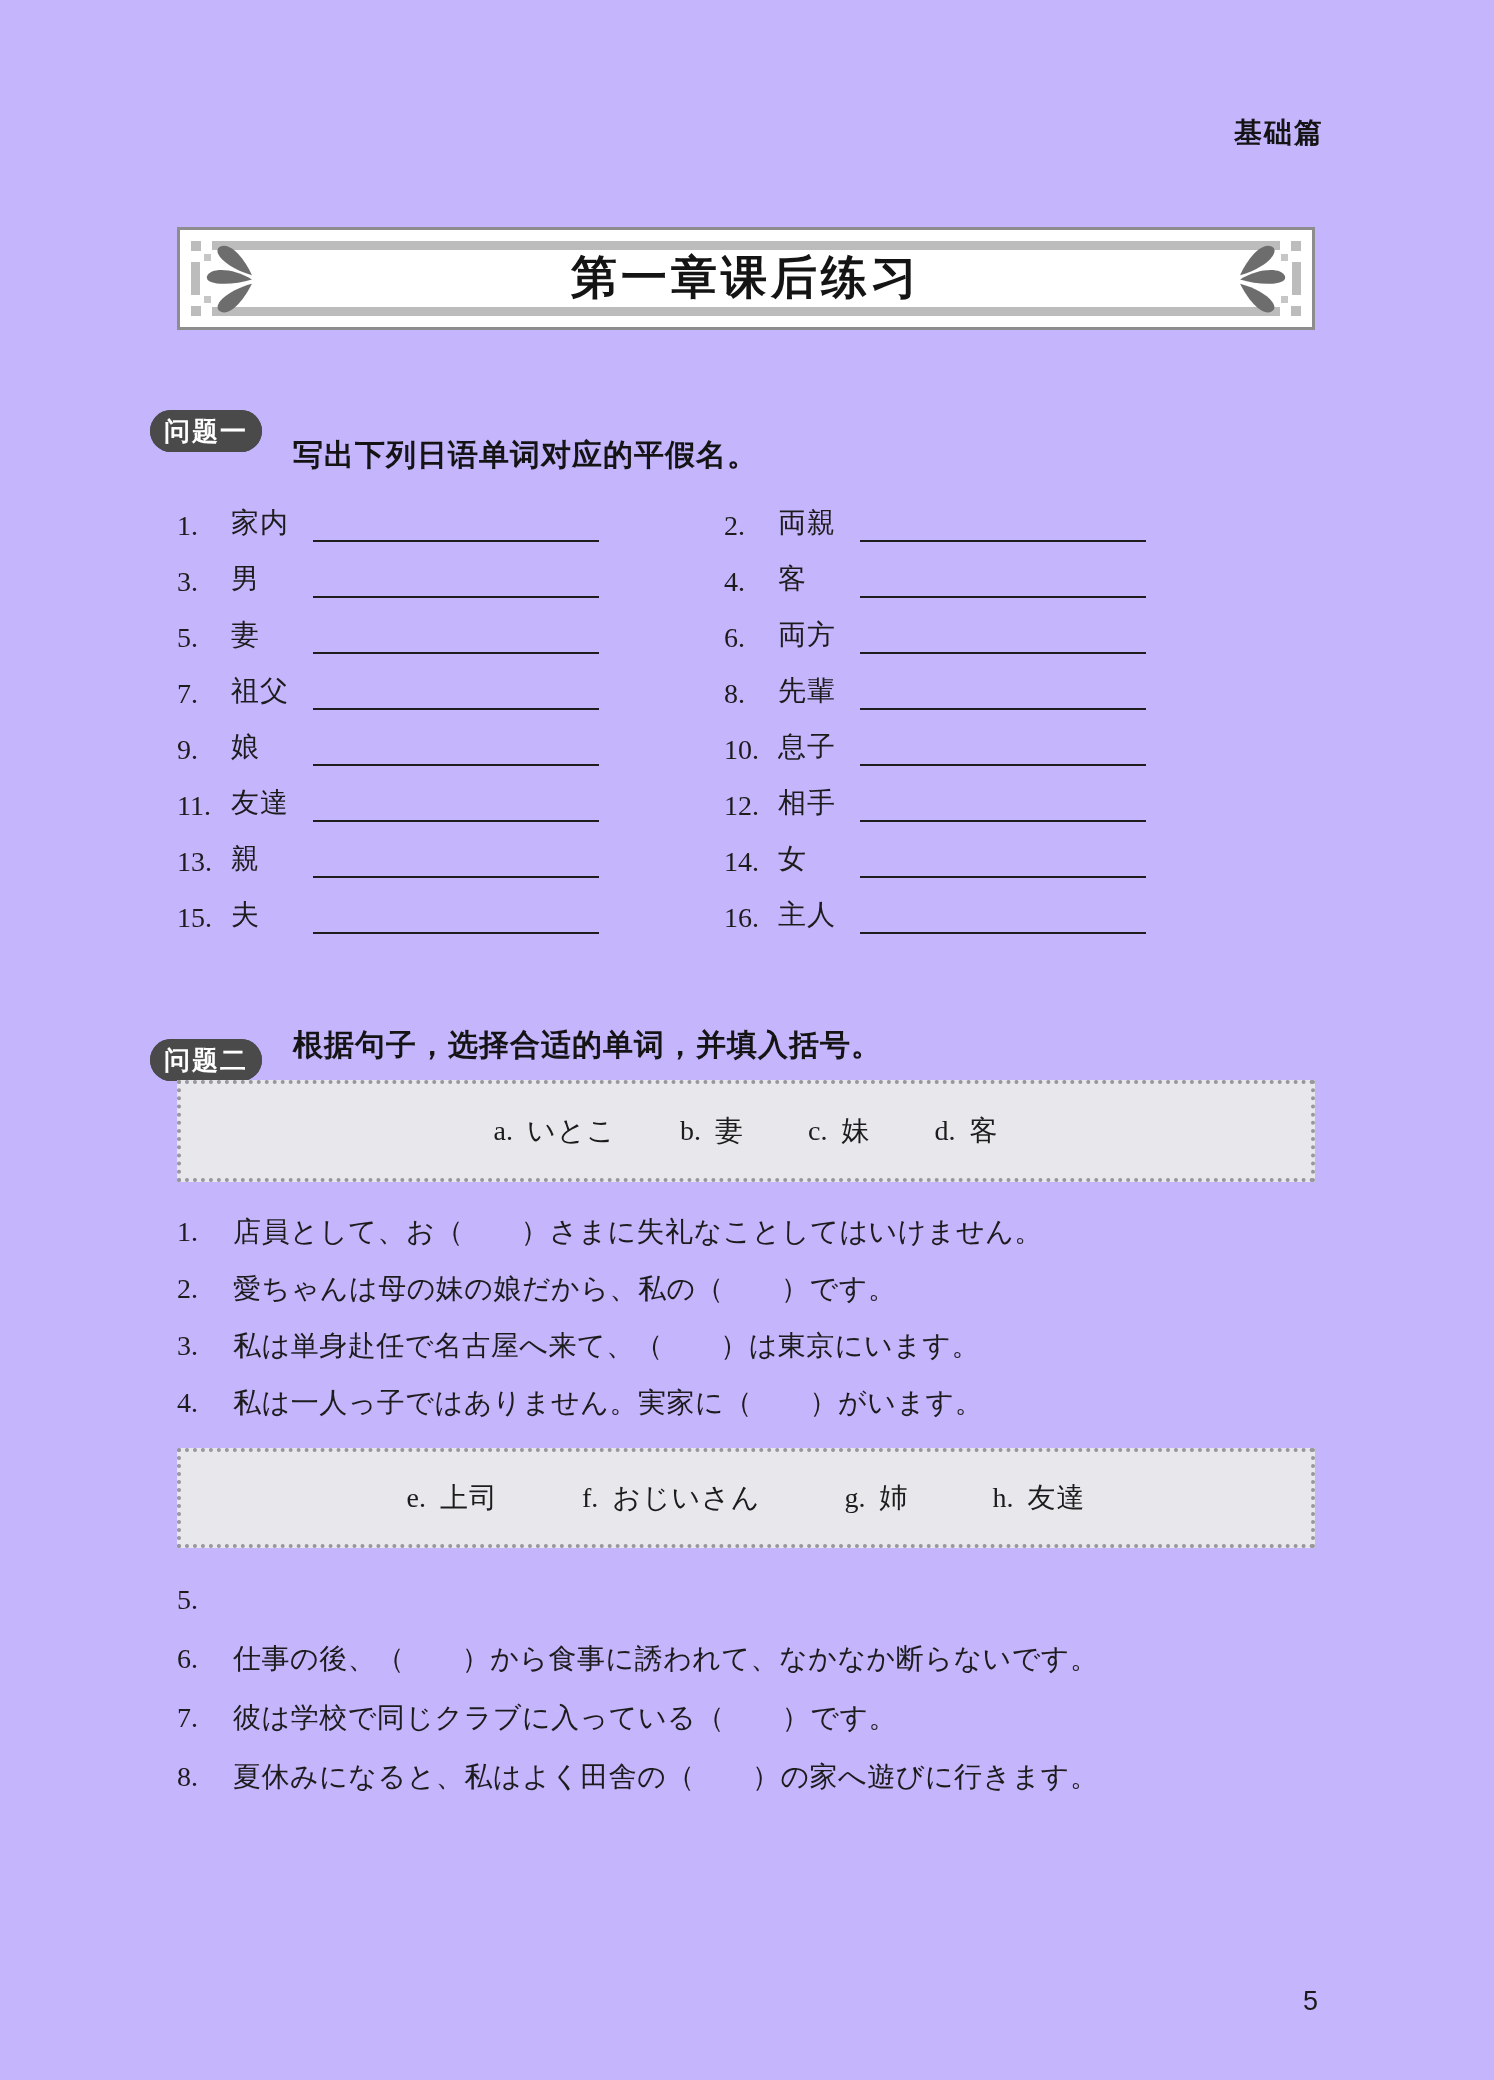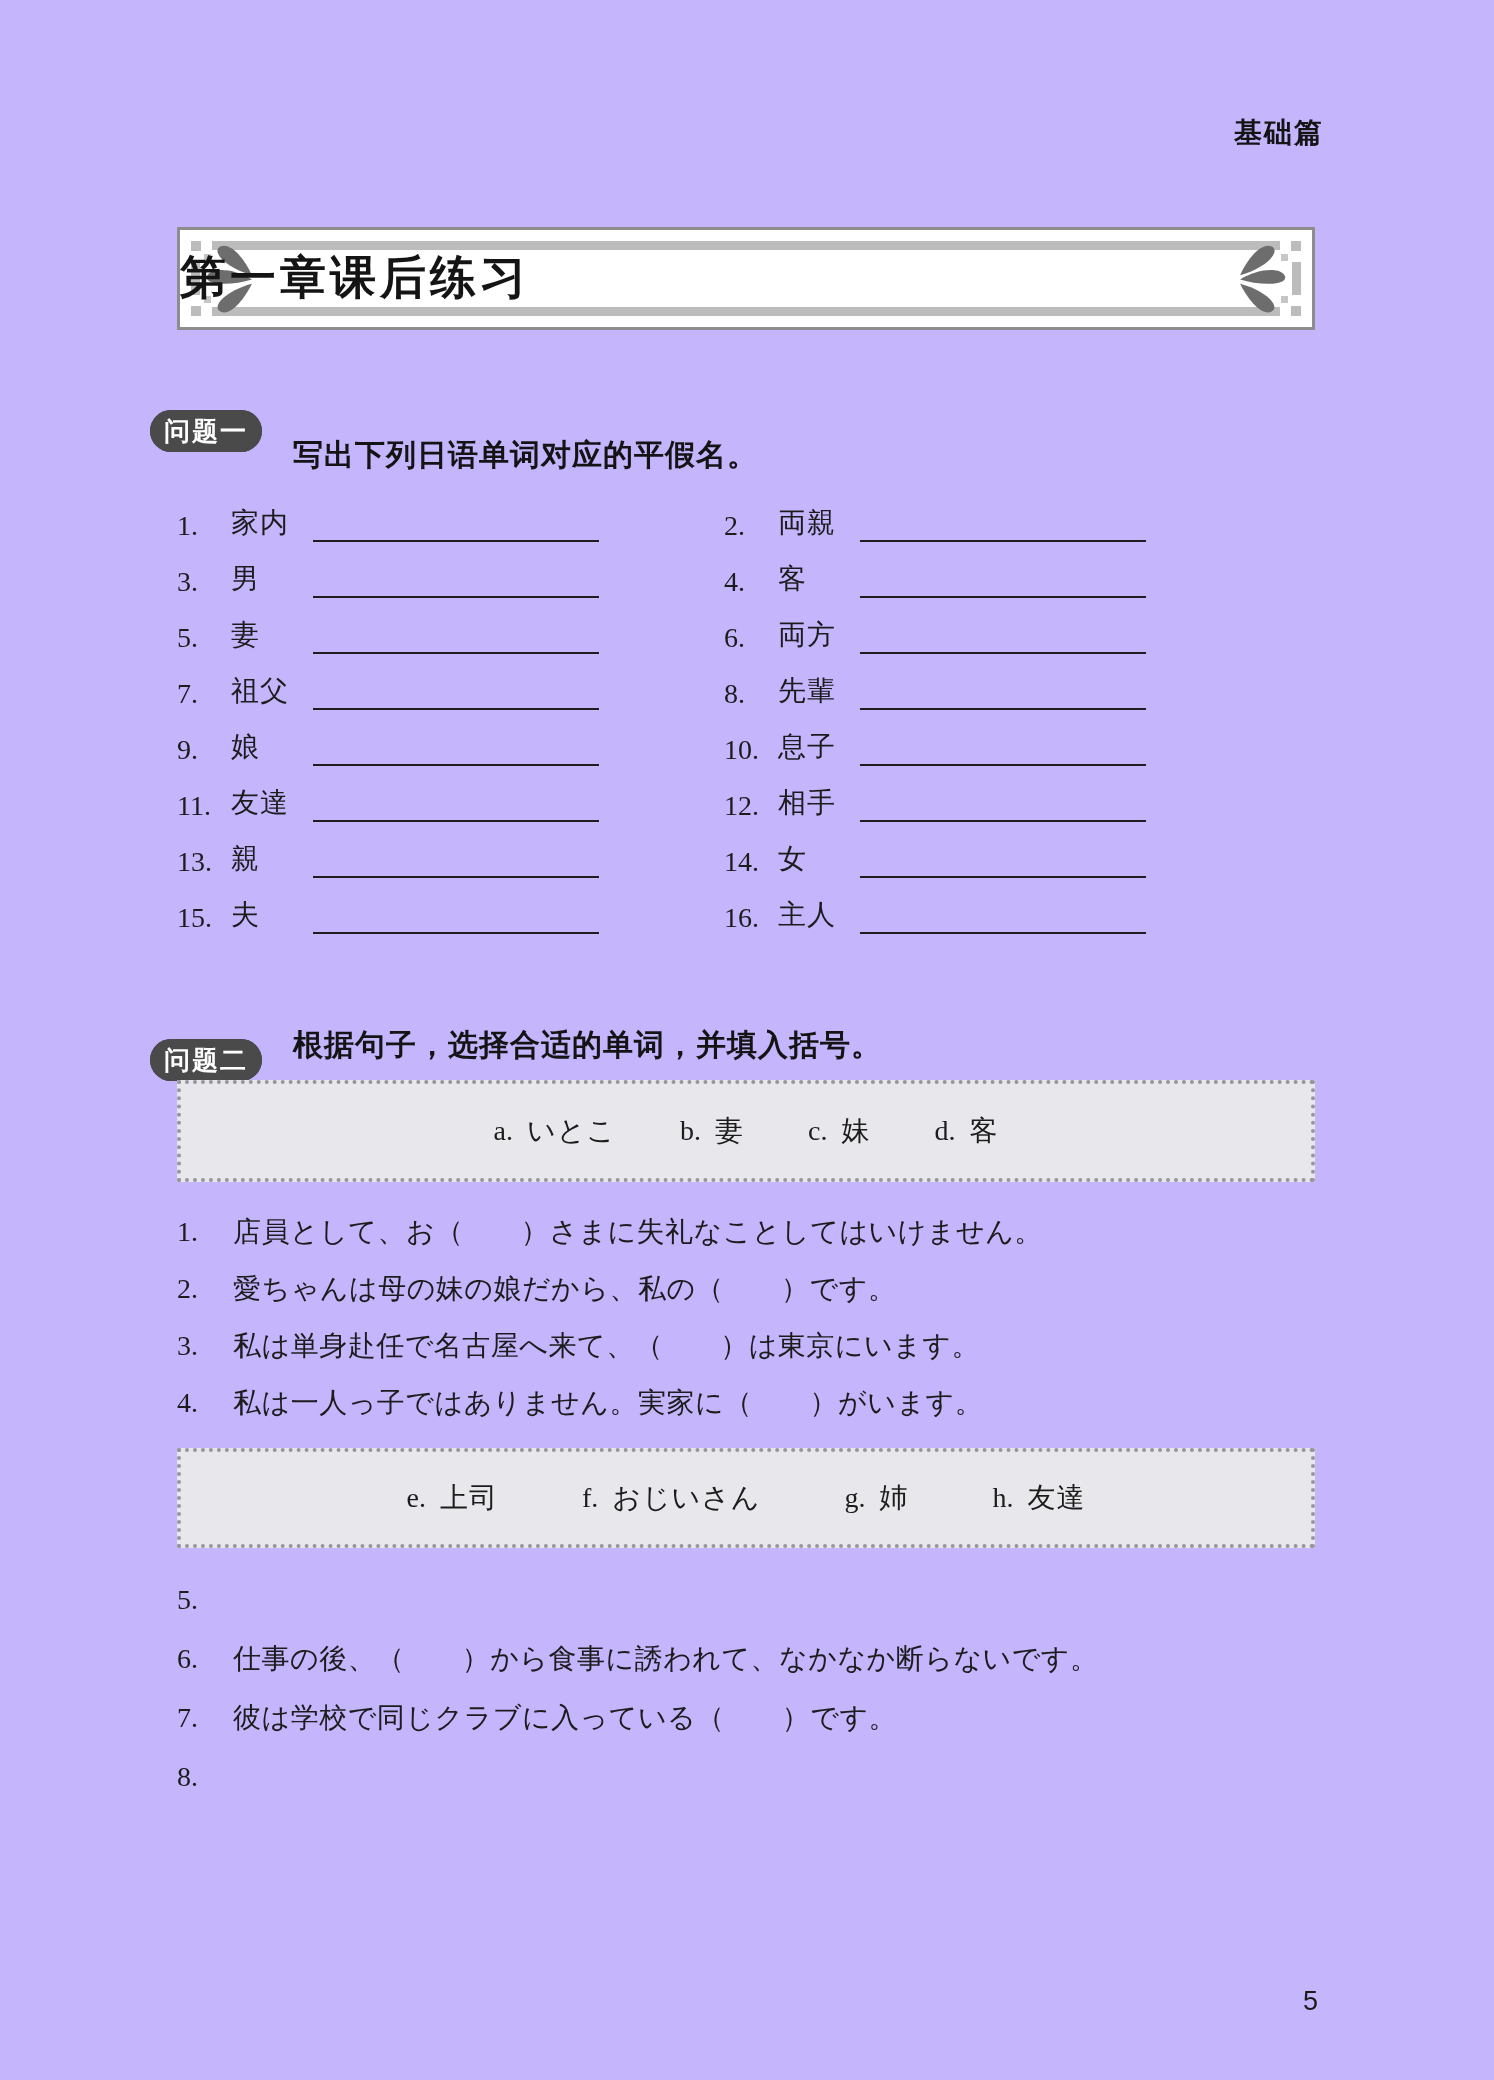--- a/index.html
+++ b/index.html
@@ -33,21 +33,21 @@
   .tb-bar.left{top:32px;bottom:32px;left:11px;width:9px;}
   .tb-bar.right{top:32px;bottom:32px;right:11px;width:9px;}
   .tb-sq{position:absolute;width:10px;height:10px;background:#bcbcbc;}
   .tb-sq.tl{left:11px;top:11px;} .tb-sq.tr{right:11px;top:11px;}
   .tb-sq.bl{left:11px;bottom:11px;} .tb-sq.br{right:11px;bottom:11px;}
   .tb-sq2{position:absolute;width:7px;height:7px;background:#c6c6c6;}
   .tb-sq2.tl{left:24px;top:24px;} .tb-sq2.tr{right:24px;top:24px;}
   .tb-sq2.bl{left:24px;bottom:24px;} .tb-sq2.br{right:24px;bottom:24px;}
   .tb-title{
     position:absolute;left:0;right:0;top:50%;transform:translateY(-52%);
-    text-align:left;font-size:46px;font-weight:700;color:#141414;
+    text-align:center;font-size:46px;font-weight:700;color:#141414;
     letter-spacing:4px;
   }
   .ornament{position:absolute;top:50%;width:58px;height:86px;}
   .ornament.left{left:20px;transform:translateY(-50%);}
   .ornament.right{right:20px;transform:translateY(-50%) scaleX(-1);}
   
   .q-badge{
     position:absolute;left:150px;width:112px;height:42px;
     background:#4a4a4a;border-radius:21px;
     display:flex;align-items:center;justify-content:center;
@@ -284,18 +284,19 @@
     <div class="s-row">
         <span class="s-num">6.</span>
         <span class="s-text">仕事の後、（　　）から食事に誘われて、なかなか断らないです。</span>
       </div>
     <div class="s-row">
         <span class="s-num">7.</span>
         <span class="s-text">彼は学校で同じクラブに入っている（　　）です。</span>
       </div>
     <div class="s-row">
         <span class="s-num">8.</span>
+        <span class="s-text">夏休みになると、私はよく田舎の（　　）の家へ遊びに行きます。</span>
       </div>
   </div>
 
   <div class="folio">5</div>
 
 </div>
 
 </body></html>

